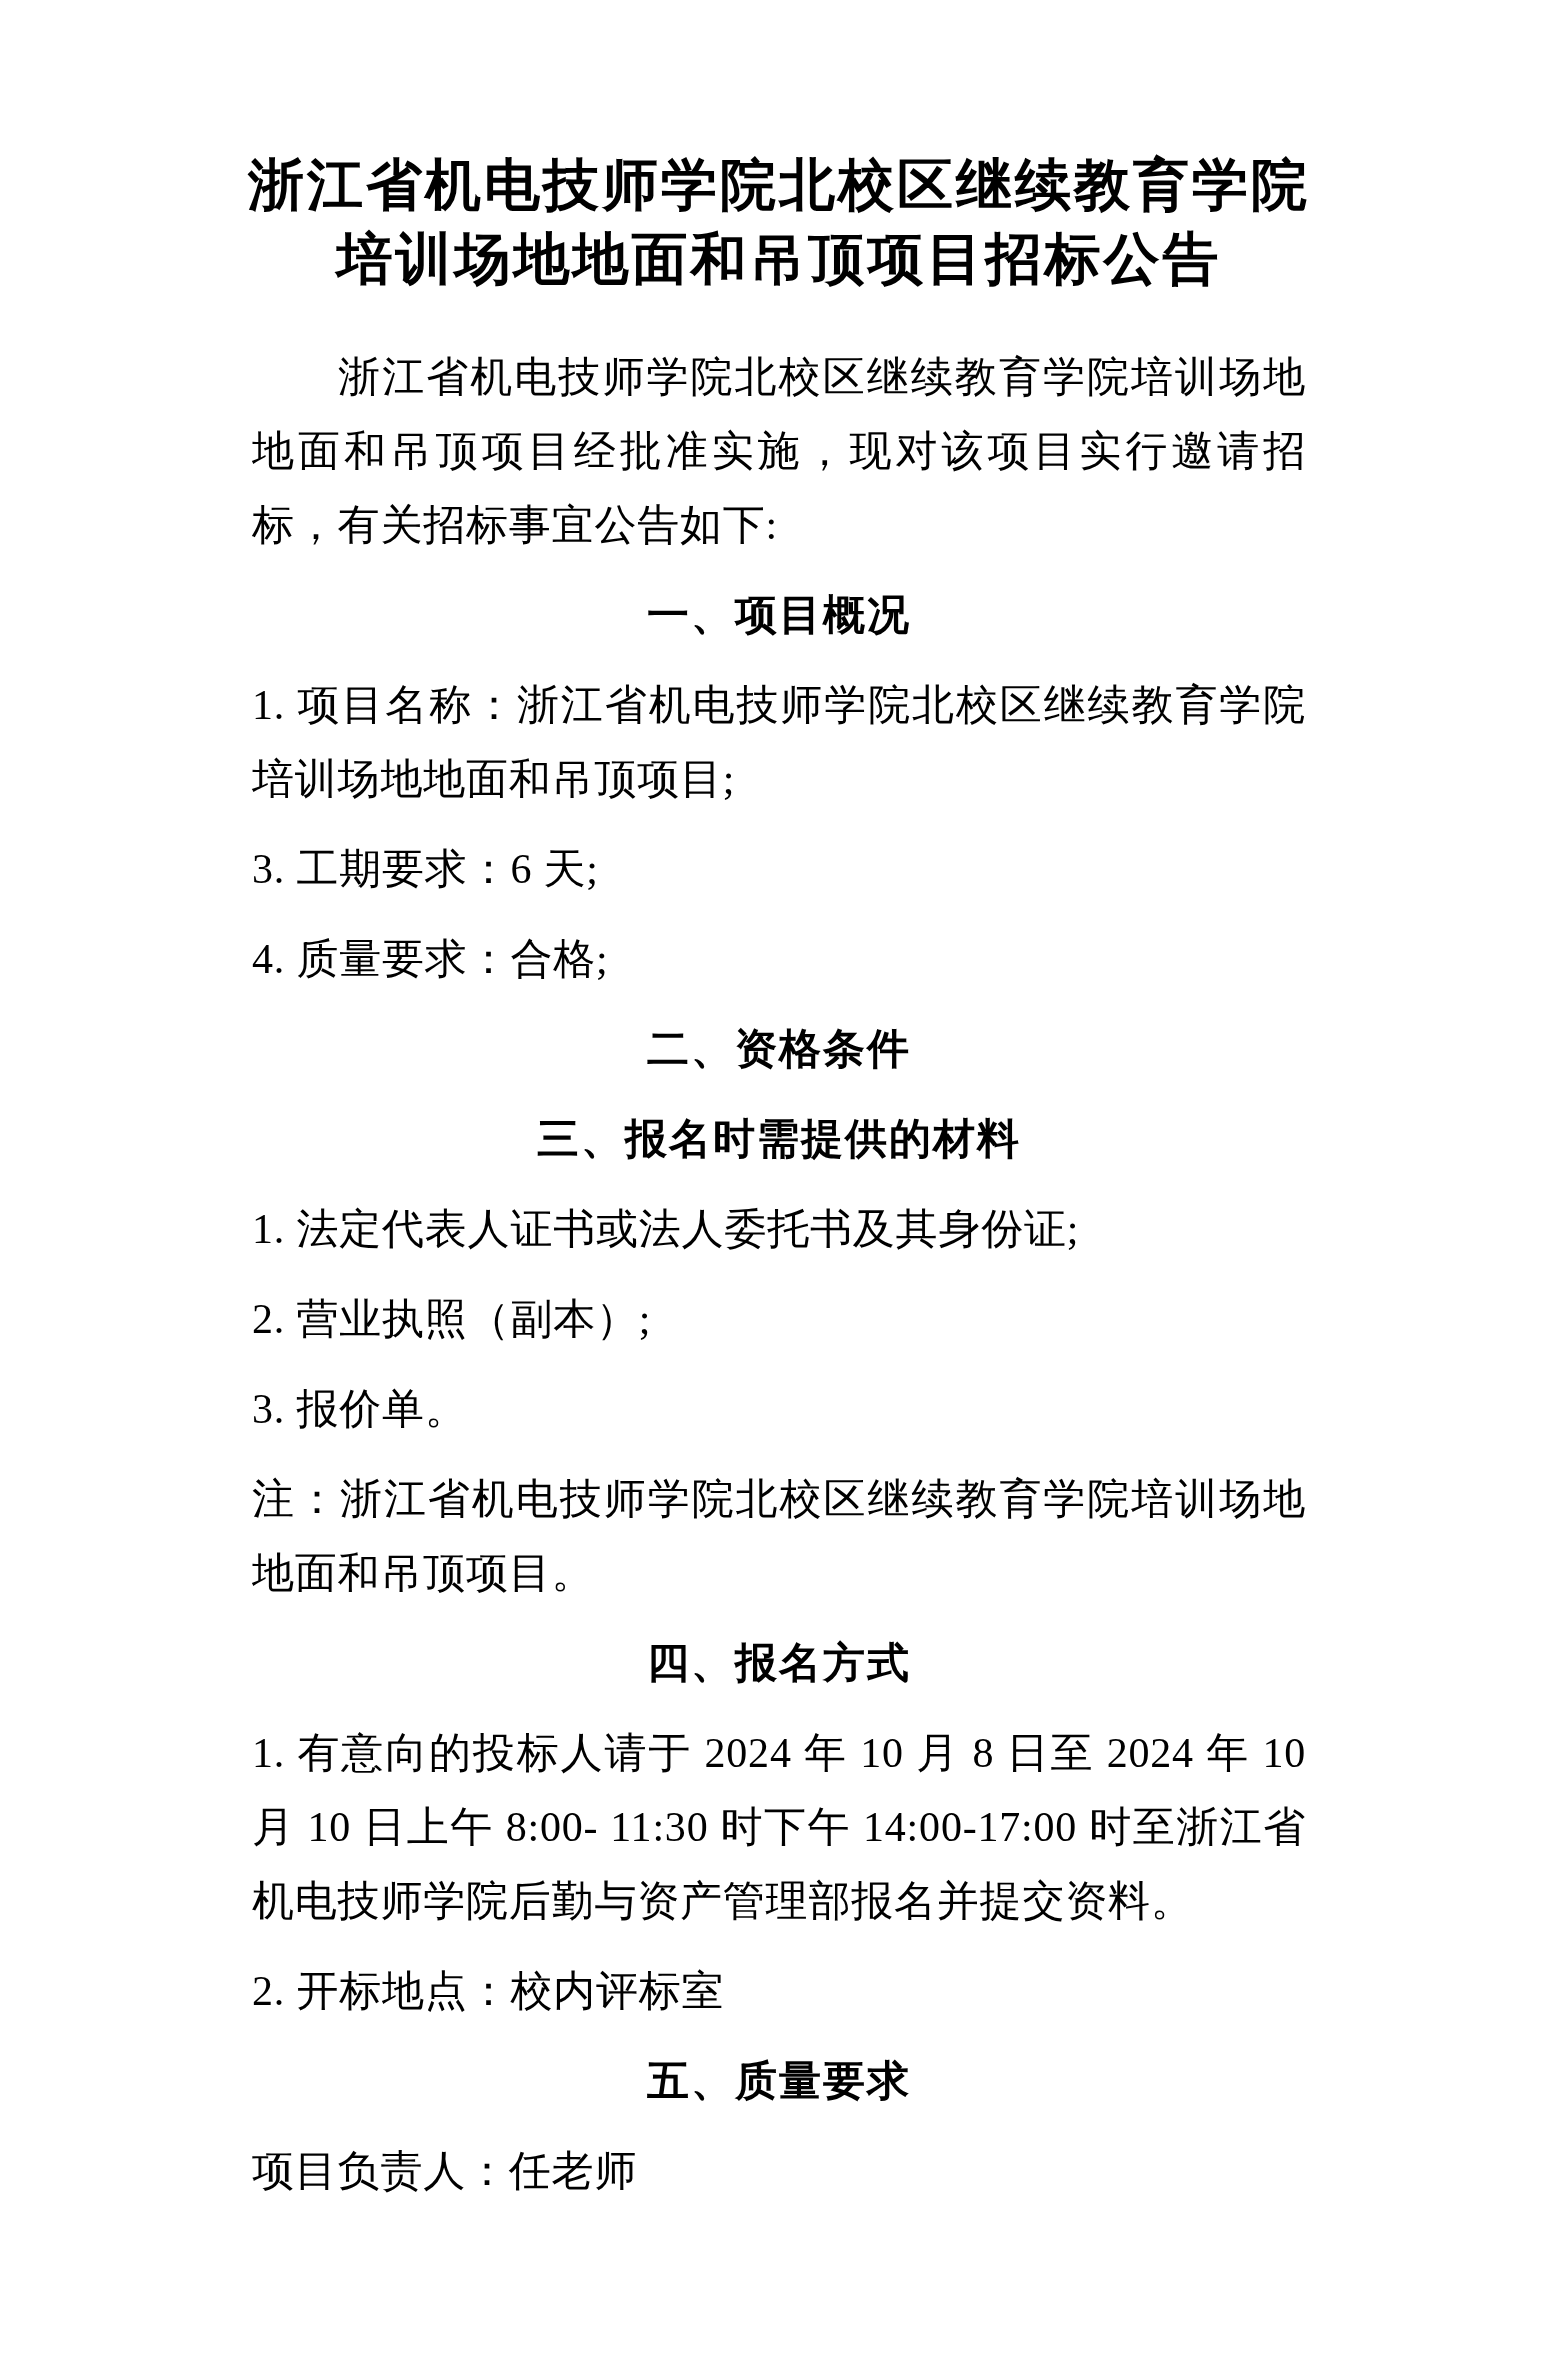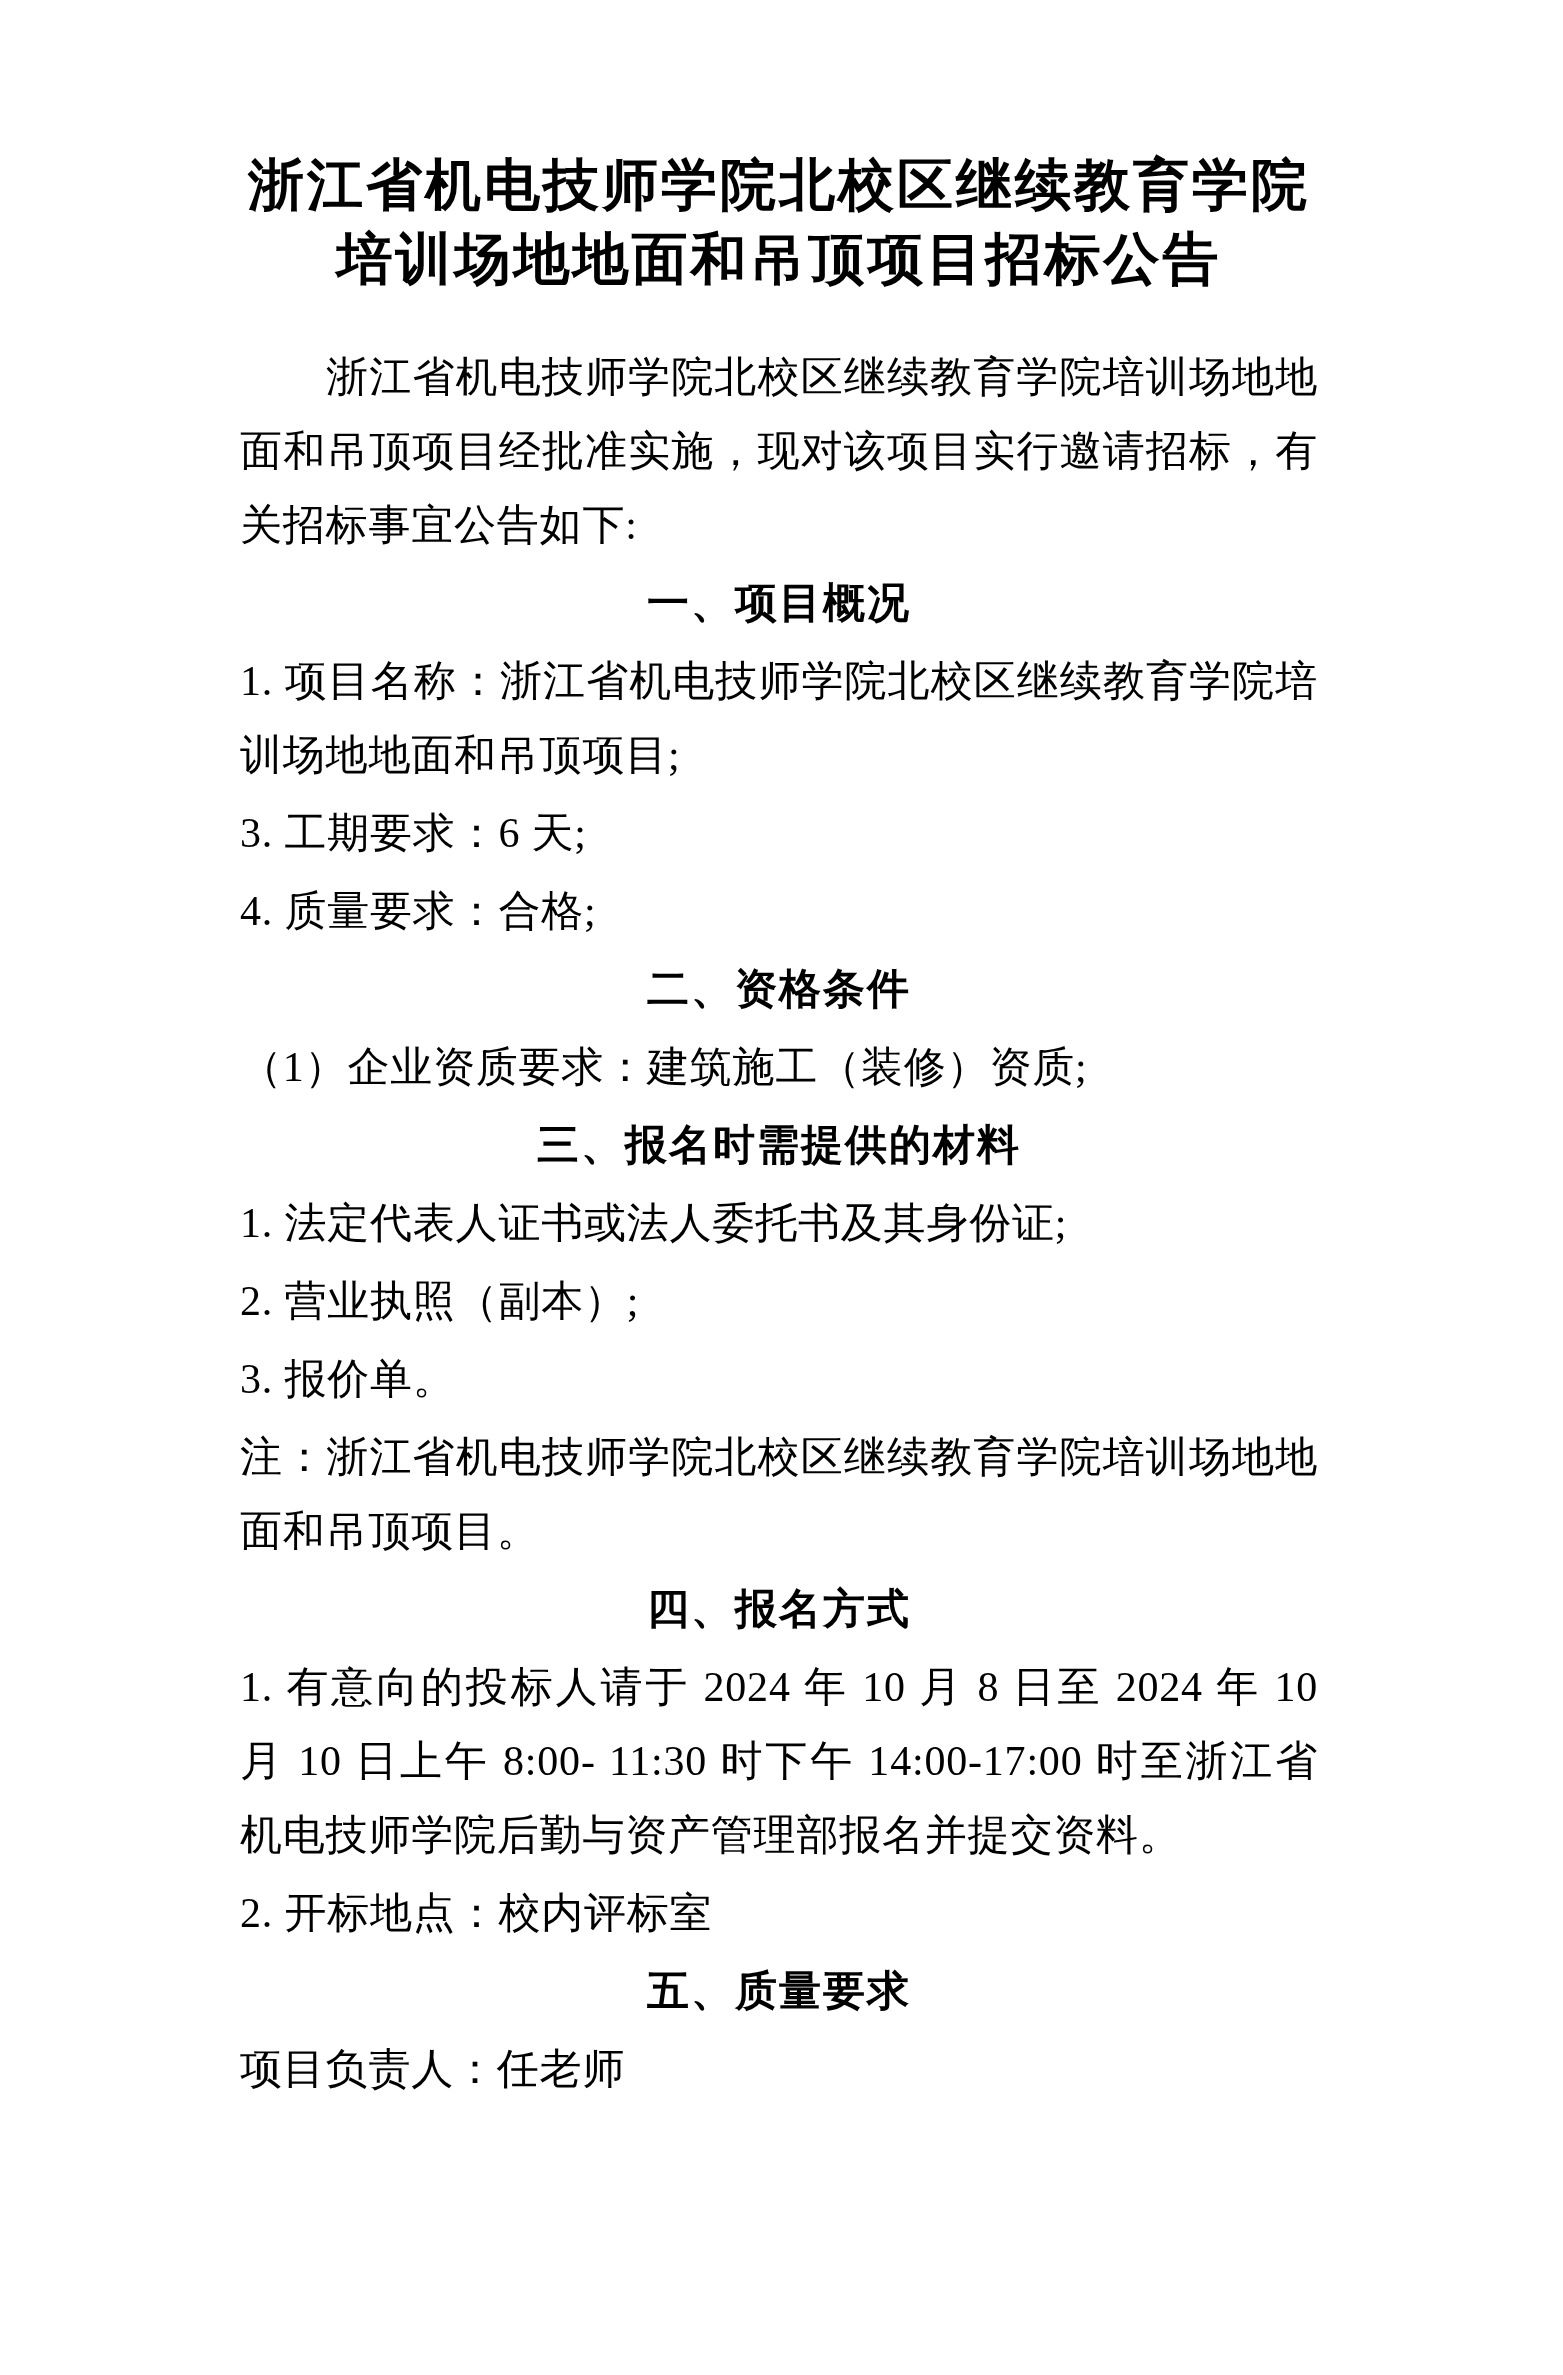--- a/index.html
+++ b/index.html
@@ -27,21 +27,21 @@
     letter-spacing: 3px;
     font-family: "Liberation Serif", "DejaVu Serif", serif;
   }
   .doc-body {
     margin-top: 44px;
     font-size: 42px;
     line-height: 74px;
     letter-spacing: 0.8px;
   }
   .doc-body p {
-    margin: 4px;
+    margin: 16px;
     padding: 0;
     text-align: justify;
     text-justify: inter-character;
     white-space: pre-wrap;
     word-break: break-all;
   }
   .doc-body p.indent {
     text-indent: 2.05em;
   }
   .doc-body p.heading {
@@ -66,21 +66,20 @@
     <div>浙江省机电技师学院北校区继续教育学院</div>
     <div>培训场地地面和吊顶项目招标公告</div>
   </div>
   <div class="doc-body">
       <p class="indent">浙江省机电技师学院北校区继续教育学院培训场地地面和吊顶项目经批准实施，现对该项目实行邀请招标，有关招标事宜公告如下:</p>
       <p class="heading">一、项目概况</p>
       <p class="body">1. 项目名称：浙江省机电技师学院北校区继续教育学院培训场地地面和吊顶项目;</p>
       <p class="body">3. 工期要求：6 天;</p>
       <p class="body">4. 质量要求：合格;</p>
       <p class="heading">二、资格条件</p>
-      <p class="body">（1）企业资质要求：建筑施工（装修）资质;</p>
       <p class="heading">三、报名时需提供的材料</p>
       <p class="body">1. 法定代表人证书或法人委托书及其身份证;</p>
       <p class="body">2. 营业执照（副本）;</p>
       <p class="body">3. 报价单。</p>
       <p class="body">注：浙江省机电技师学院北校区继续教育学院培训场地地面和吊顶项目。</p>
       <p class="heading">四、报名方式</p>
       <p class="body">1. 有意向的投标人请于 2024 年 10 月 8 日至 2024 年 10 月 10 日上午 8:00- 11:30 时下午 14:00-17:00 时至浙江省机电技师学院后勤与资产管理部报名并提交资料。</p>
       <p class="body">2. 开标地点：校内评标室</p>
       <p class="heading">五、质量要求</p>
       <p class="body">项目负责人：任老师</p>

